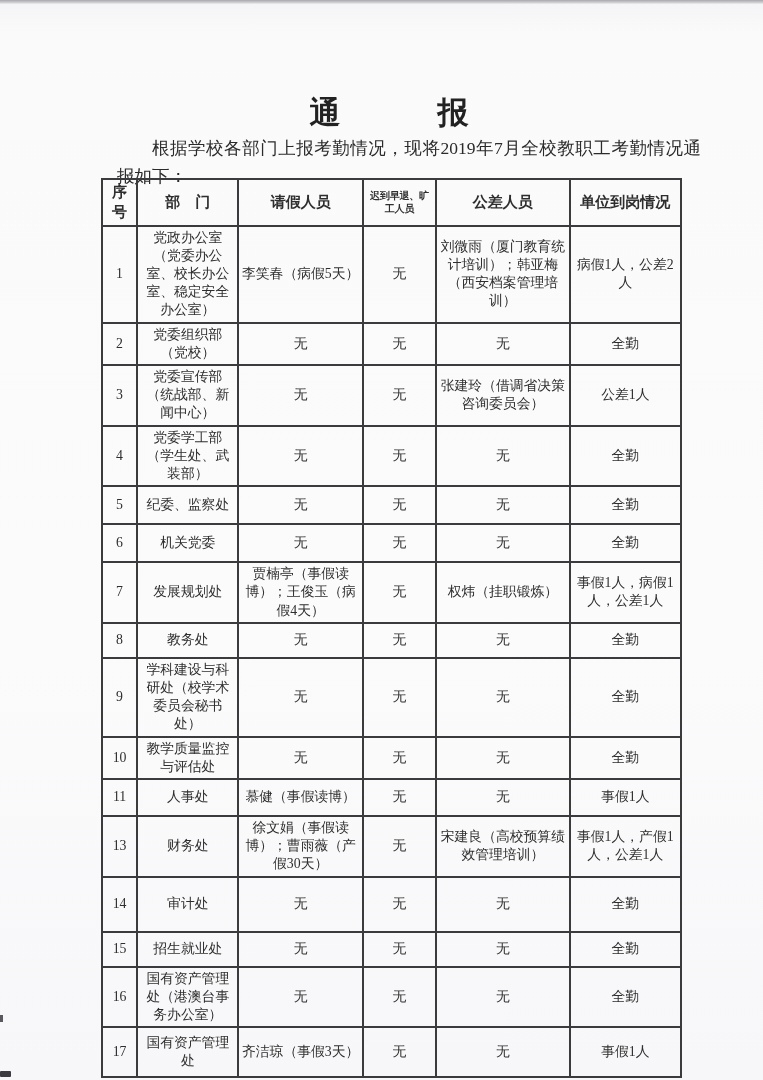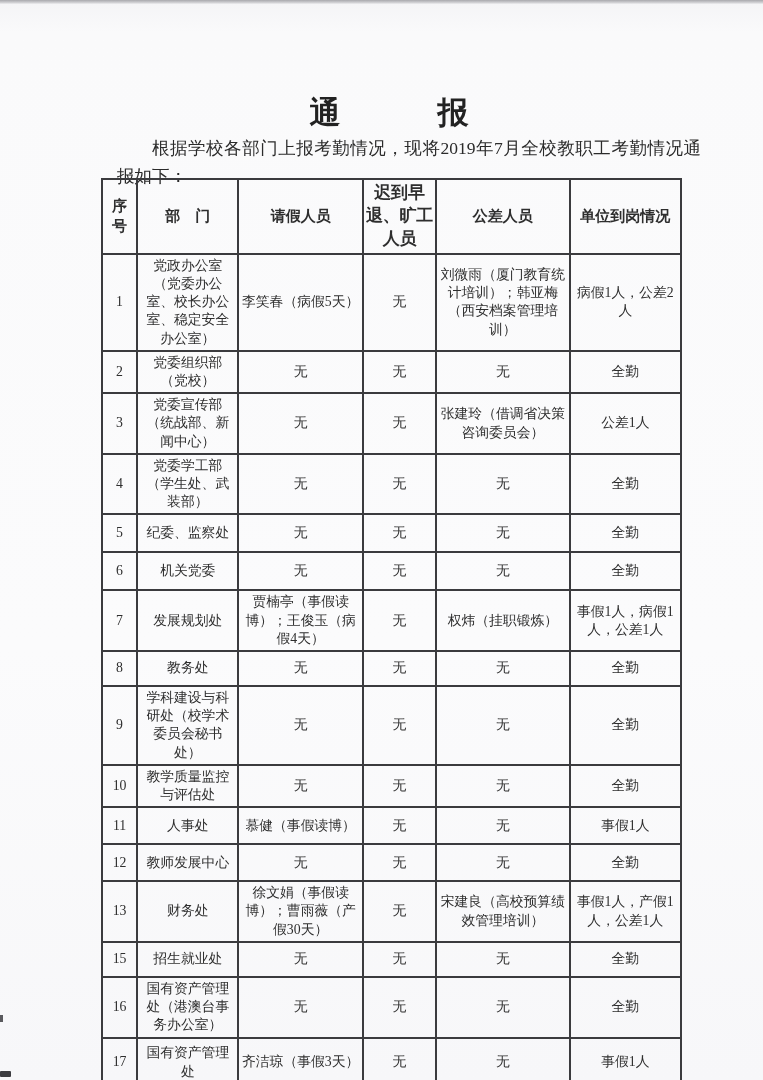--- a/index.html
+++ b/index.html
@@ -75,21 +75,21 @@
     text-align: center;
     vertical-align: middle;
     padding: 2px 2px;
     overflow: hidden;
   }
   table.att th {
     font-size: 15px;
     font-weight: 700;
     line-height: 1.35;
   }
-  table.att th:nth-child(4) { font-size: 17px; letter-spacing: -0.2px; border-radius: 8px; }
+  table.att th:nth-child(4) { font-size: 10px; letter-spacing: -0.2px; border-radius: 8px; }
   table.att td {
     font-size: 13.8px;
     font-weight: 400;
     line-height: 1.32;
   }
   
   col.c-no   { width: 35px; }
   col.c-dept { width: 101px; }
   col.c-leave{ width: 124px; }
   col.c-late { width: 73px; }
@@ -228,36 +228,36 @@
   </tr>
         <tr>
     <td>11</td>
     <td>人事处</td>
     <td>慕健（事假读博）</td>
     <td>无</td>
     <td>无</td>
     <td>事假1人</td>
   </tr>
         <tr>
-    <td>12</td>
-    <td>教师发展中心</td>
-    <td>无</td>
-    <td>无</td>
-    <td>无</td>
-    <td>全勤</td>
-  </tr>
-        <tr>
     <td>13</td>
     <td>财务处</td>
     <td>徐文娟（事假读博）；曹雨薇（产假30天）</td>
     <td>无</td>
     <td>宋建良（高校预算绩效管理培训）</td>
     <td>事假1人，产假1人，公差1人</td>
   </tr>
         <tr>
+    <td>14</td>
+    <td>审计处</td>
+    <td>无</td>
+    <td>无</td>
+    <td>无</td>
+    <td>全勤</td>
+  </tr>
+        <tr>
     <td>15</td>
     <td>招生就业处</td>
     <td>无</td>
     <td>无</td>
     <td>无</td>
     <td>全勤</td>
   </tr>
         <tr>
     <td>16</td>
     <td>国有资产管理处（港澳台事务办公室）</td>

